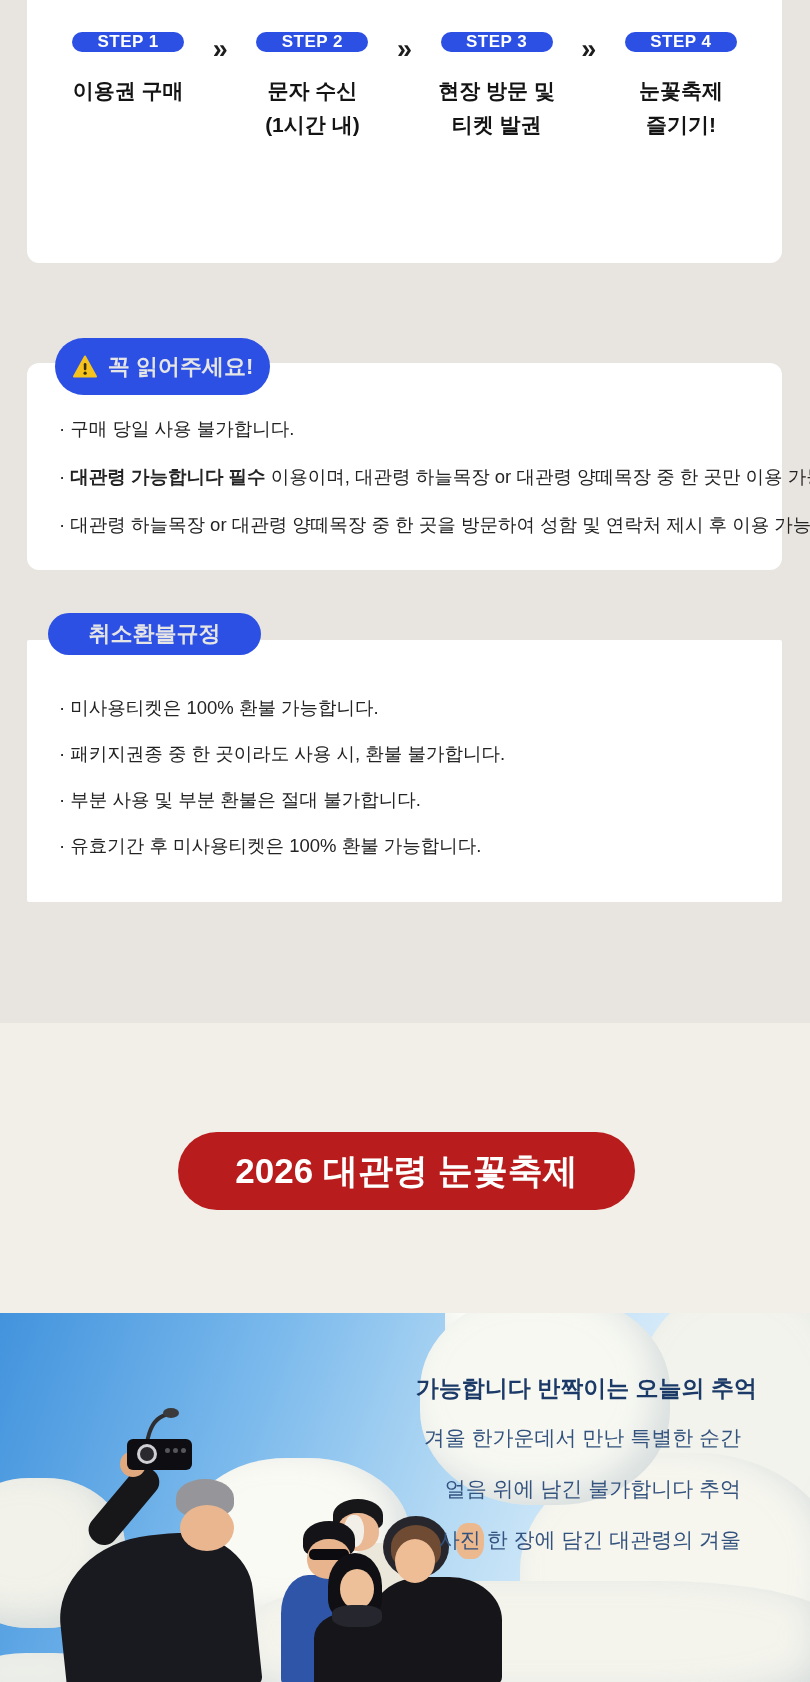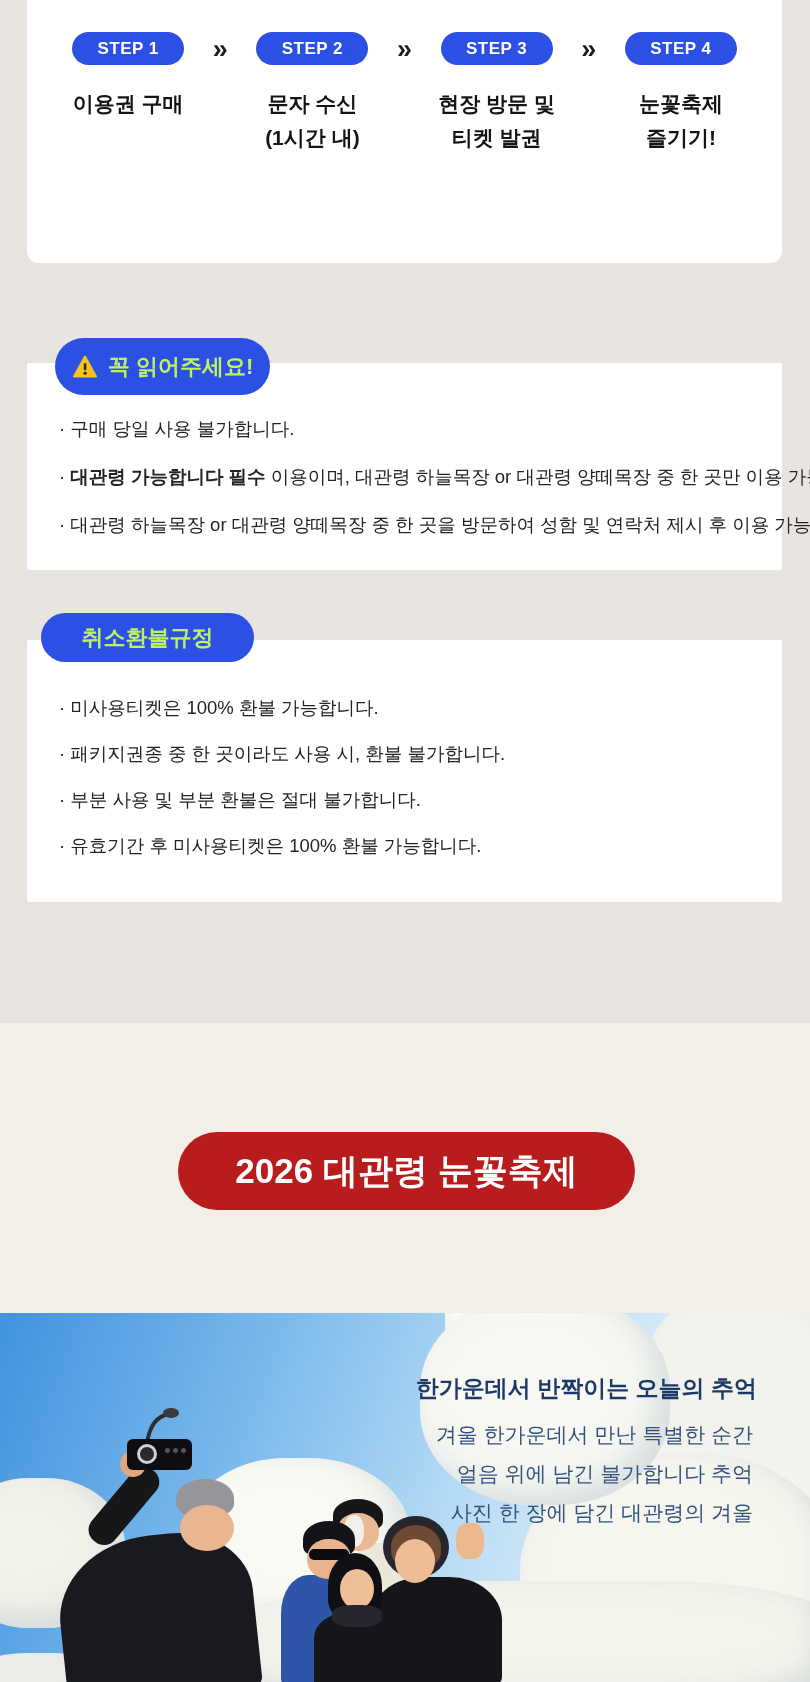--- a/index.html
+++ b/index.html
@@ -4,53 +4,53 @@
 <style>
   html,body{margin:0;padding:0;background:#cfccc8;}
   .page{
     position:relative;width:810px;height:1682px;margin:0 auto;
     background:#e8e5e0;overflow:hidden;
     font-family:"Liberation Sans","DejaVu Sans",sans-serif;
     -webkit-font-smoothing:antialiased;
   }
   .card{position:absolute;left:27px;width:755px;background:#ffffff;}
   .card-steps{top:0;height:263px;border-radius:0 0 12px 12px;}
-  .card-notice{top:363px;height:207px;border-radius:2px;box-sizing:border-box;padding:54px 28px 0 32px;}
+  .card-notice{top:363px;height:207px;border-radius:12px;box-sizing:border-box;padding:54px 28px 0 32px;}
   .card-refund{top:640px;height:262px;border-radius:2px;box-sizing:border-box;padding:56px 28px 0 32px;}
 
   
   .frag{position:absolute;background:#17171a;}
   .frag-a{left:118px;top:0;width:17px;height:6px;border-radius:0 0 8px 8px;}
   .frag-b{left:143px;top:0;width:17px;height:7px;border-radius:0 0 8px 8px;}
   .frag-c{left:293px;top:0;width:41px;height:6px;border-radius:0 0 4px 4px;}
   .frag-d{left:448px;top:0;width:45px;height:9px;border-radius:0 0 10px 10px;}
   .frag-e{left:669px;top:0;width:5px;height:9px;border-radius:0 0 3px 3px;}
 
   
   .steps-grid{
     position:absolute;left:27px;top:32px;width:755px;box-sizing:border-box;
     display:grid;grid-template-columns:1fr 30px 1fr 30px 1fr 30px 1fr;
     padding:0 24px;align-items:start;
   }
   .step-col{display:flex;flex-direction:column;align-items:center;}
   .step-pill{
     background:#2c50e4;color:#fff;font-weight:700;font-size:17px;letter-spacing:.5px;
-    height:33px;min-width:112px;border-radius:17px;box-sizing:border-box;
+    height:20px;min-width:112px;border-radius:17px;box-sizing:border-box;
     display:flex;align-items:center;justify-content:center;padding:8px 12px;
   }
   .step-label{margin-top:22px;font-size:21px;font-weight:700;color:#141414;line-height:34px;text-align:center;white-space:nowrap;min-height:68px;}
   .sep{font-size:27px;font-weight:800;color:#1d1d1d;text-align:center;padding-top:2px;}
 
   
   .badge{
-    position:absolute;background:#2c50e4;color:#bef264;font-weight:700;font-size:22px;
+    position:absolute;background:#2c50e4;color:#e5e5e5;font-weight:700;font-size:22px;
     display:flex;align-items:center;justify-content:center;gap:10px;border-radius:30px;z-index:3;
   }
   .badge-notice{left:55px;top:338px;width:215px;height:57px;}
-  .badge-refund{left:41px;top:613px;width:213px;height:49px;}
+  .badge-refund{left:48px;top:613px;width:213px;height:42px;}
   .warn-svg{width:26px;height:24px;display:block;}
 
   .bullet{margin:0 0 25px;font-size:18.5px;line-height:1.25;color:#232323;white-space:nowrap;}
   .card-refund .bullet{margin-bottom:23px;}
   .bullet .b{font-weight:700;}
 
   
   .lower-bg{position:absolute;left:0;top:1023px;width:810px;height:290px;background:#f2efe8;}
 
   .btn-festival{
@@ -103,21 +103,21 @@
   .girl-scarf{left:332px;top:292px;width:50px;height:22px;background:#26262e;border-radius:40%;}
   .girl-body{left:314px;top:300px;width:90px;height:72px;background:#15151a;border-radius:35% 35% 0 0;}
   .wom-hood{left:383px;top:203px;width:66px;height:62px;background:#26262c;border-radius:50%;}
   .wom-hair{left:391px;top:212px;width:50px;height:44px;background:#6e4b32;border-radius:50% 50% 40% 40%;}
   .wom-face{left:395px;top:226px;width:40px;height:44px;background:#eebd96;border-radius:50%;}
   .wom-body{left:370px;top:264px;width:132px;height:108px;background:#15151a;border-radius:40% 40% 8px 8px;}
   .wom-hand{left:456px;top:210px;width:28px;height:36px;background:#ecb88e;border-radius:40%;}
 
   .photo-text{top:60px;right:53px;text-align:right;z-index:5;}
   .photo-headline{position:static;display:block;font-size:23px;font-weight:700;color:#1b3a67;margin:0 0 13px;white-space:nowrap;}
-  .photo-line{position:static;display:block;font-size:21px;font-weight:400;color:#33527e;margin:4px;line-height:35px;white-space:nowrap;}
+  .photo-line{position:static;display:block;font-size:21px;font-weight:400;color:#33527e;margin:16px;line-height:35px;white-space:nowrap;}
 </style>
 </head>
 <body>
 
 <div class="page">
 
   <div class="frag frag-a"></div>
   <div class="frag frag-b"></div>
   <div class="frag frag-c"></div>
   <div class="frag frag-d"></div>
@@ -226,20 +226,20 @@
     <div class="wom-hood"></div>
     <div class="wom-hair"></div>
     <div class="wom-face"></div>
     <div class="wom-hand"></div>
     <div class="girl-body"></div>
     <div class="girl-hair"></div>
     <div class="girl-face"></div>
     <div class="girl-scarf"></div>
 
     <div class="photo-text">
-      <span class="photo-headline">한가운데서 반짝이는 오늘의 추억</span>
+      <span class="photo-headline">가능합니다 반짝이는 오늘의 추억</span>
       <span class="photo-line">겨울 한가운데서 만난 특별한 순간</span>
       <span class="photo-line">얼음 위에 남긴 불가합니다 추억</span>
       <span class="photo-line">사진 한 장에 담긴 대관령의 겨울</span>
     </div>
   </div>
 
 </div>
 
 </body></html>

